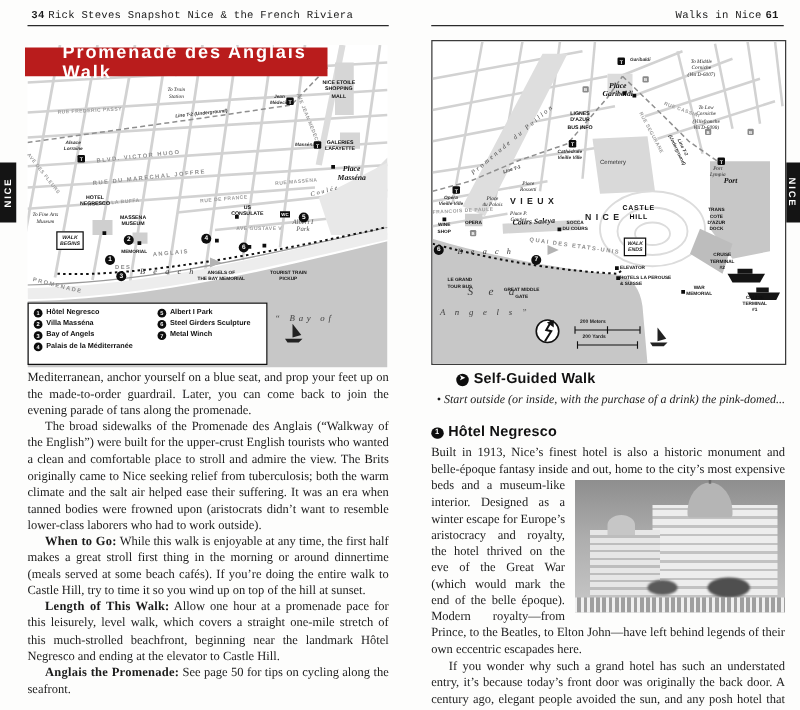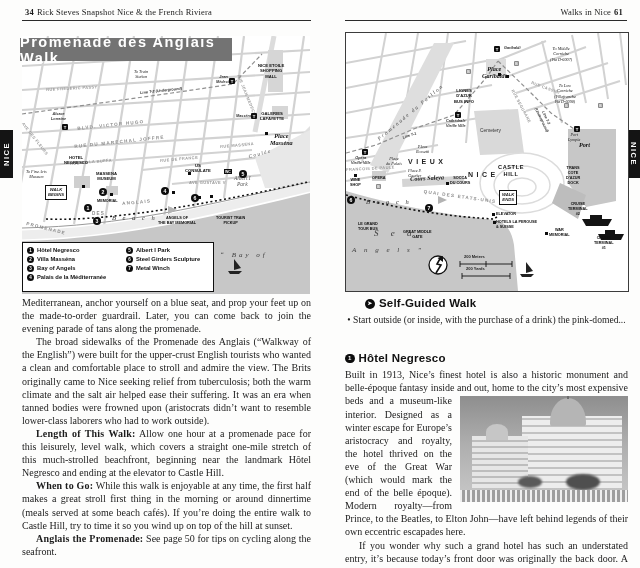--- a/index.html
+++ b/index.html
@@ -1,40 +1,40 @@
 <!DOCTYPE html>
 <html><head>
 <meta charset="utf-8">
 <style>
   html,body{margin:0;padding:0;}
   body{width:640px;height:568px;background:#fdfdfc;position:relative;overflow:hidden;
        font-family:"Liberation Serif",serif;color:#161616;}
   
-  .running-head{position:absolute;top:7px;font-family:Liberation Serif, serif;
+  .running-head{position:absolute;top:7px;font-family:Liberation Mono, monospace;
        font-size:8.5px;color:#1a1a1a;letter-spacing:.2px;}
   .rh-l{left:22px;}
   .rh-r{right:14px;text-align:right;}
   .running-head b{margin:0 3px;}
   .rule{position:absolute;top:20px;height:1px;background:#2a2a2a;}
   .rule-l{left:22px;width:289px;}
   .rule-r{left:345px;width:282px;}
   
   .side-tab{position:absolute;top:130px;width:13px;height:48px;background:#141414;color:#fff;
        font-family:"Liberation Sans",sans-serif;font-size:7.5px;font-weight:bold;letter-spacing:1.5px;
        display:flex;align-items:center;justify-content:center;writing-mode:vertical-rl;}
   .tab-l{left:0;transform:rotate(180deg);}
   .tab-r{right:0;}
   
   .map{position:absolute;background:#fff;}
   .map1{left:22px;top:36px;width:288px;height:258px;}
   .map2{left:345px;top:32px;width:282px;height:258px;border:1px solid #3c3c3c;overflow:hidden;}
   .map svg{position:absolute;left:0;top:0;}
-  .map-banner{position:absolute;left:-2px;top:2px;width:212px;height:23px;background:#737373;color:#fff;
+  .map-banner{position:absolute;left:-2px;top:2px;width:212px;height:23px;background:#b91c1c;color:#fff;
        font-family:"Liberation Sans",sans-serif;font-weight:bold;font-size:14.5px;letter-spacing:1.5px;
-       display:flex;align-items:center;justify-content:center;z-index:5;}
+       display:flex;align-items:center;justify-content:center;z-index:5;padding-left:30px;}
   
   .ml{position:absolute;font-family:"Liberation Sans",sans-serif;color:#222;line-height:1.2;
       white-space:pre-line;transform-origin:0 0;z-index:3;}
   .c-st{font-size:4px;font-weight:bold;color:#9b9b9b;letter-spacing:.4px;white-space:nowrap;}
   .c-st2{font-size:4.6px;font-weight:bold;color:#8d8d8d;letter-spacing:1.2px;white-space:nowrap;}
   .c-poi{font-size:4.2px;font-weight:bold;color:#101010;text-align:center;line-height:1.25;}
   .c-tiny{font-size:3.8px;font-weight:bold;color:#101010;text-align:center;line-height:1.3;}
   .c-tinyl{font-size:3.8px;font-weight:bold;color:#101010;text-align:left;line-height:1.3;}
   .c-place{font-family:"Liberation Serif",serif;font-style:italic;font-weight:bold;font-size:6.2px;
       text-align:center;line-height:1.1;color:#101010;}
@@ -86,21 +86,21 @@
   .bodytext{position:absolute;font-size:10px;line-height:13.1px;text-align:justify;color:#1b1b1b;}
   .left-body{left:22px;top:296px;width:289px;}
   .right-body{left:345px;top:295px;width:283px;}
   .para{margin:0;}
   .para.ind{text-indent:14px;}
   .para b{letter-spacing:.2px;}
   .h-walk{font-family:"Liberation Sans",sans-serif;font-weight:bold;font-size:11.5px;color:#111;
       display:flex;align-items:center;margin:2px 0 3px 0;letter-spacing:.2px;padding-left:20px;}
   .walk-ic{width:10px;height:10px;border-radius:50%;background:#0d0d0d;color:#fff;font-size:5.5px;
       display:inline-flex;align-items:center;justify-content:center;margin-right:4px;}
-  .direction{font-size:9.6px;margin:0 0 26px 0;text-align:center;}
+  .direction{font-style:italic;font-size:9.6px;margin:0 0 14px 0;text-align:right;}
   .h-stop{font-family:"Liberation Sans",sans-serif;font-weight:bold;font-size:11.5px;color:#111;
       display:flex;align-items:center;margin:0 0 3px 0;letter-spacing:.2px;}
   .mk-h{width:9.5px;height:9.5px;border-radius:50%;background:#0d0d0d;color:#fff;font-size:6px;
       display:inline-flex;align-items:center;justify-content:center;margin-right:4px;
       font-family:"Liberation Sans",sans-serif;}
   
   .photo{float:right;width:168px;height:106px;margin:2px 0 3px 8px;position:relative;overflow:hidden;
       background:linear-gradient(180deg,#8e8e8e 0%,#aeaeae 45%,#c9c9c9 100%);display:block;}
   .ph-main{position:absolute;right:6px;top:20px;width:100px;height:72px;
       background:repeating-linear-gradient(0deg,#ededed 0 5px,#c2c2c2 5px 7px);}
@@ -267,22 +267,22 @@
     <span class="dot" style="left: 60px; top: 149px;"></span>
     <span class="dot" style="left: 88px; top: 157px;"></span>
     <span class="dot" style="left: 166px; top: 136px;"></span>
     <span class="dot" style="left: 243px; top: 96px;"></span>
     <span class="garrow" style="left: 146px; top: 170px;"></span>
   </div>
 
 <div class="bodytext left-body">
     <p class="para">Mediterranean, anchor yourself on a blue seat, and prop your feet up on the made-to-order guardrail. Later, you can come back to join the evening parade of tans along the promenade.</p>
     <p class="para ind">The broad sidewalks of the Promenade des Anglais (“Walkway of the English”) were built for the upper-crust English tourists who wanted a clean and comfortable place to stroll and admire the view. The Brits originally came to Nice seeking relief from tuberculosis; both the warm climate and the salt air helped ease their suffering. It was an era when tanned bodies were frowned upon (aristocrats didn’t want to resemble lower-class laborers who had to work outside).</p>
+    <p class="para ind"><b>When to Go:</b> While this walk is enjoyable at any time, the first half makes a great stroll first thing in the morning or around dinnertime (meals served at some beach cafés). If you’re doing the entire walk to Castle Hill, try to time it so you wind up on top of the hill at sunset.</p>
     <p class="para ind"><b>Length of This Walk:</b> Allow one hour at a promenade pace for this leisurely, level walk, which covers a straight one-mile stretch of this much-strolled beachfront, beginning near the landmark Hôtel Negresco and ending at the elevator to Castle Hill.</p>
-    <p class="para ind"><b>When to Go:</b> While this walk is enjoyable at any time, the first half makes a great stroll first thing in the morning or around dinnertime (meals served at some beach cafés). If you’re doing the entire walk to Castle Hill, try to time it so you wind up on top of the hill at sunset.</p>
     <p class="para ind"><b>Anglais the Promenade:</b> See page 50 for tips on cycling along the seafront.</p>
   </div>
 
 <div class="map map2">
   <svg width="282" height="258" viewBox="0 0 282 258">
     <g stroke="#d2d2d2" stroke-width="2" fill="none">
       <line x1="0" y1="30" x2="120" y2="8"></line>
         <line x1="0" y1="55" x2="140" y2="28"></line>
       <line x1="0" y1="80" x2="146" y2="52"></line>
         <line x1="0" y1="105" x2="140" y2="84"></line>

